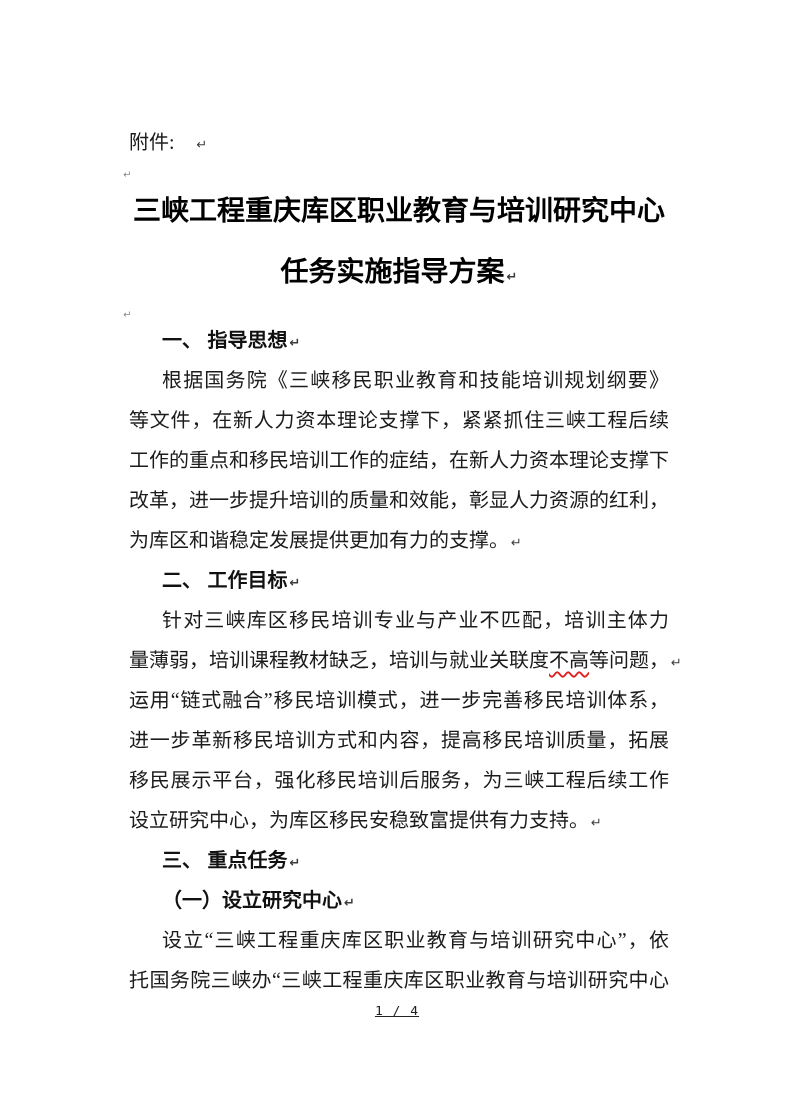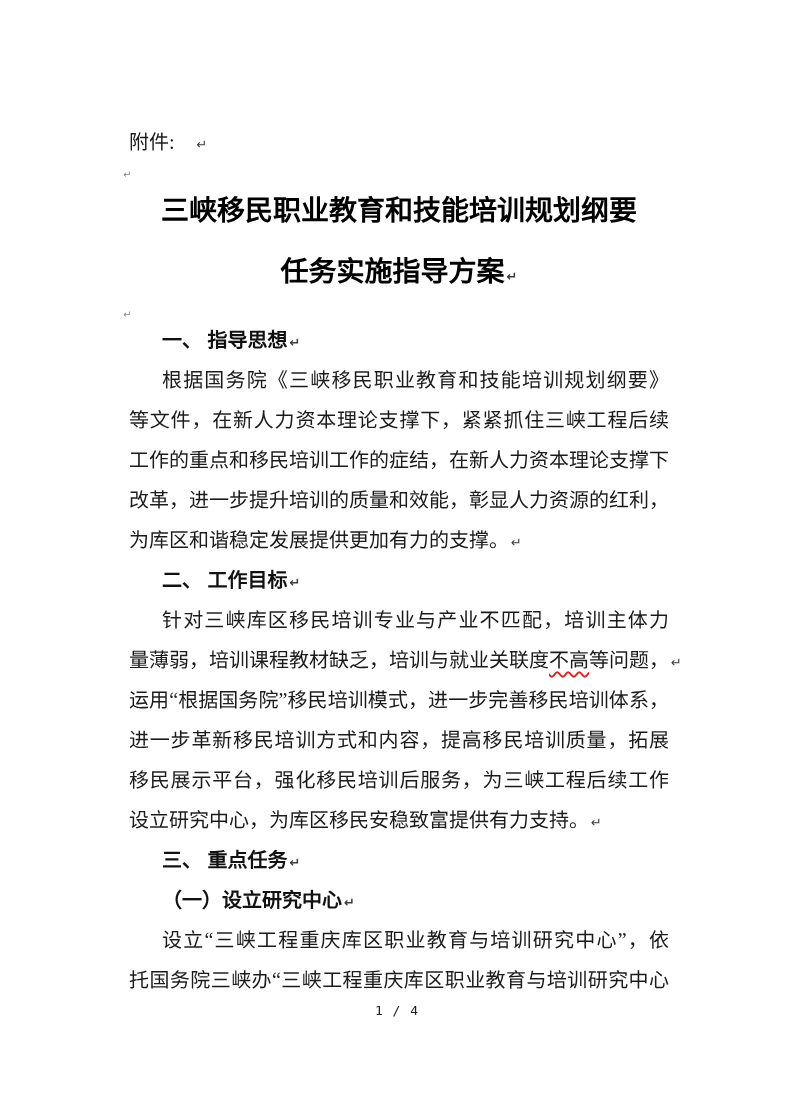--- a/index.html
+++ b/index.html
@@ -90,42 +90,43 @@
   .footer {
     position: absolute;
     left: 0;
     right: 0;
     top: 1003px;
     text-align: center;
     font-family: "DejaVu Sans Mono", monospace;
     font-size: 13px;
     letter-spacing: 1px;
     color: #222222;
+    text-decoration: underline;
   }
 </style>
 </head>
 <body>
 
 <div class="page">
   <div class="content">
       <div class="line attachment"><span>附件:</span><span class="pilcrow gap">↵</span></div>
       <div class="line empty"><span class="pilcrow">↵</span></div>
-      <div class="line title"><span>三峡移民职业教育和技能培训规划纲要</span></div>
+      <div class="line title"><span>三峡工程重庆库区职业教育与培训研究中心</span></div>
       <div class="line title"><span>任务实施指导方案</span><span class="pilcrow">↵</span></div>
       <div class="line empty"><span class="pilcrow">↵</span></div>
       <div class="line heading"><span>一、 指导思想</span><span class="pilcrow">↵</span></div>
       <div class="line body indent justify"><span>根据国务院《三峡移民职业教育和技能培训规划纲要》</span></div>
       <div class="line body justify"><span>等文件，在新人力资本理论支撑下，紧紧抓住三峡工程后续</span></div>
       <div class="line body justify"><span>工作的重点和移民培训工作的症结，在新人力资本理论支撑下</span></div>
       <div class="line body justify"><span>改革，进一步提升培训的质量和效能，彰显人力资源的红利，</span></div>
       <div class="line body"><span>为库区和谐稳定发展提供更加有力的支撑。</span><span class="pilcrow">↵</span></div>
       <div class="line heading"><span>二、 工作目标</span><span class="pilcrow">↵</span></div>
       <div class="line body indent justify"><span>针对三峡库区移民培训专业与产业不匹配，培训主体力</span></div>
       <div class="line body"><span>量薄弱，培训课程教材缺乏，培训与就业关联度</span><span class="squiggle">不高</span><span>等问题，</span><span class="pilcrow">↵</span></div>
-      <div class="line body justify"><span>运用“根据国务院”移民培训模式，进一步完善移民培训体系，</span></div>
+      <div class="line body justify"><span>运用“链式融合”移民培训模式，进一步完善移民培训体系，</span></div>
       <div class="line body justify"><span>进一步革新移民培训方式和内容，提高移民培训质量，拓展</span></div>
       <div class="line body justify"><span>移民展示平台，强化移民培训后服务，为三峡工程后续工作</span></div>
       <div class="line body"><span>设立研究中心，为库区移民安稳致富提供有力支持。</span><span class="pilcrow">↵</span></div>
       <div class="line heading"><span>三、 重点任务</span><span class="pilcrow">↵</span></div>
       <div class="line subheading"><span>（一）设立研究中心</span><span class="pilcrow">↵</span></div>
       <div class="line body indent justify"><span>设立“三峡工程重庆库区职业教育与培训研究中心”，依</span></div>
       <div class="line body justify"><span>托国务院三峡办“三峡工程重庆库区职业教育与培训研究中心</span></div>
     </div>
   <div class="footer">
     <span>1 / 4</span>

